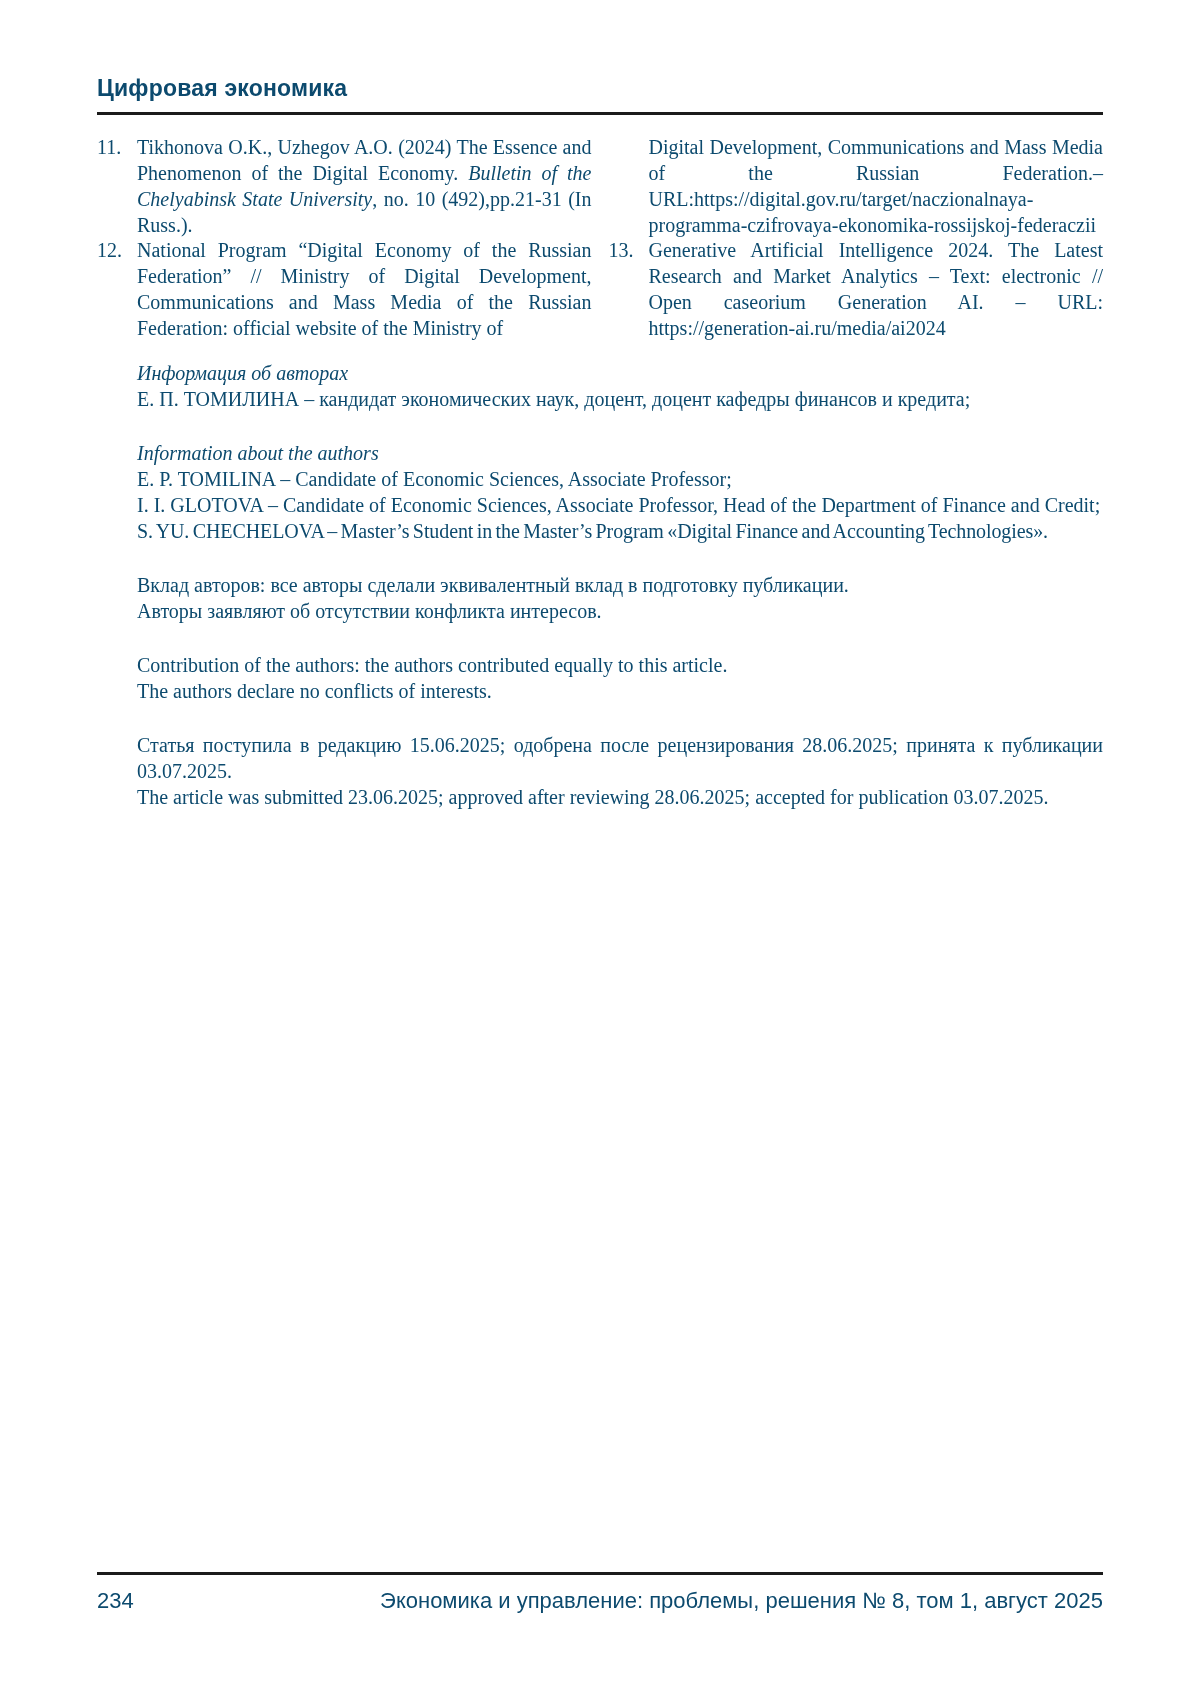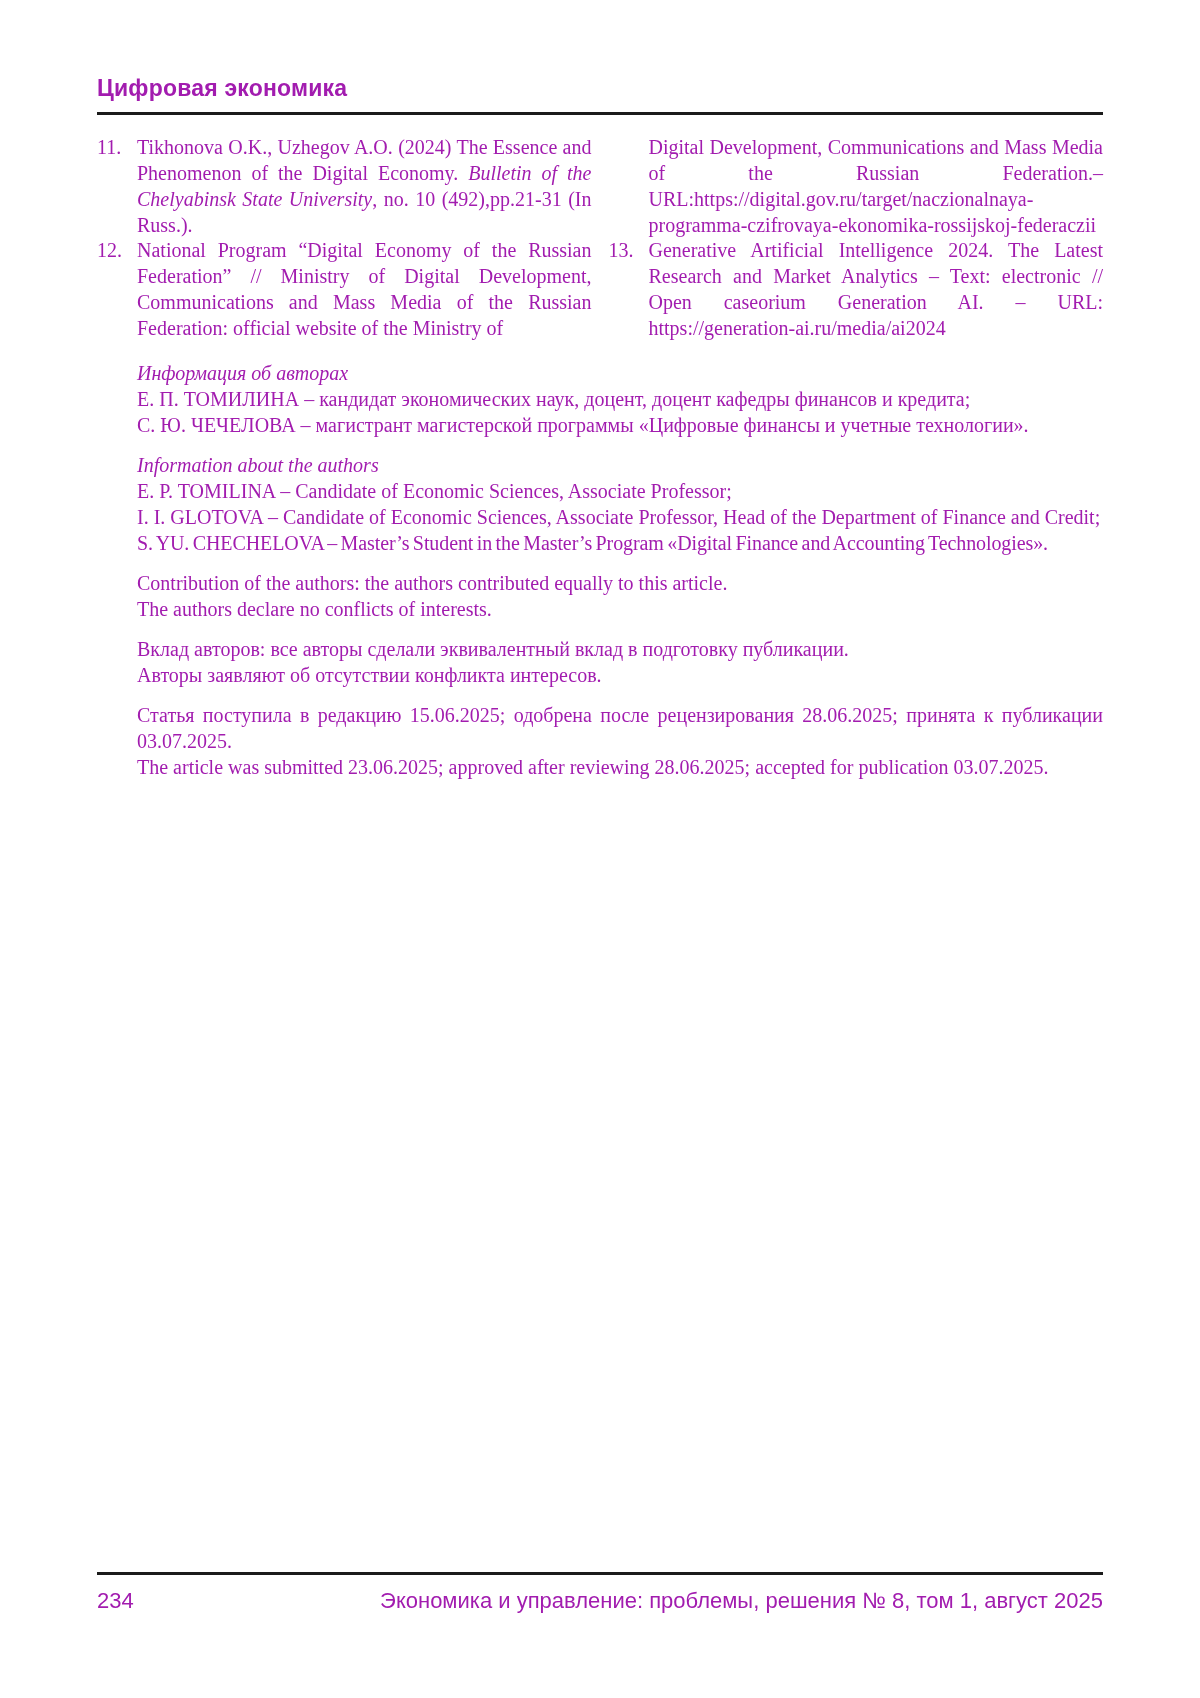--- a/index.html
+++ b/index.html
@@ -3,21 +3,21 @@
 <meta charset="utf-8">
 <style>
   * { box-sizing: border-box; }
   html, body { margin: 0; padding: 0; background: #ffffff; }
 
   .page {
     position: relative;
     width: 1200px;
     height: 1698px;
     background: #ffffff;
-    color: #a21caf;
+    color: #0c4a6e;
     overflow: hidden;
   }
 
   .content {
     position: absolute;
     left: 97px;
     right: 97px;
     top: 76px;
   }
 
@@ -62,21 +62,21 @@
 
   
   .author-block {
     margin-top: 18px;
     margin-left: 40px;
     font-family: "Liberation Serif", "DejaVu Serif", serif;
     font-size: 20px;
     line-height: 1.3;
   }
   .author-block p { margin: 0; text-align: justify; }
-  .group + .group { margin-top: 14px; }
+  .group + .group { margin-top: 28px; }
   .tight { word-spacing: -1.4px; letter-spacing: -0.1px; }
 
   
   .footer {
     position: absolute;
     left: 97px;
     right: 97px;
     top: 1572px;
   }
   .footer-row {
@@ -117,38 +117,37 @@
           <span class="ref-num">13.</span><span>Generative Artificial Intelligence 2024. The Latest Research and Market Analytics – Text: electronic // Open caseorium Generation AI. – URL: https://generation-ai.ru/media/ai2024</span>
         </div>
       </div>
     </section>
 
     <section class="author-block">
 
       <div class="group">
         <p class="ital">Информация об авторах</p>
         <p>Е. П. ТОМИЛИНА – кандидат экономических наук, доцент, доцент кафедры финансов и кредита;</p>
-        <p>С. Ю. ЧЕЧЕЛОВА – магистрант магистерской программы «Цифровые финансы и учетные технологии».</p>
       </div>
 
       <div class="group">
         <p class="ital">Information about the authors</p>
         <p>E. P. TOMILINA – Candidate of Economic Sciences, Associate Professor;</p>
         <p>I. I. GLOTOVA – Candidate of Economic Sciences, Associate Professor, Head of the Department of Finance and Credit;</p>
         <p class="tight">S. YU. CHECHELOVA – Master’s Student in the Master’s Program «Digital Finance and Accounting Technologies».</p>
       </div>
 
       <div class="group">
-        <p>Contribution of the authors: the authors contributed equally to this article.</p>
-        <p>The authors declare no conflicts of interests.</p>
+        <p>Вклад авторов: все авторы сделали эквивалентный вклад в подготовку публикации.</p>
+        <p>Авторы заявляют об отсутствии конфликта интересов.</p>
       </div>
 
       <div class="group">
-        <p>Вклад авторов: все авторы сделали эквивалентный вклад в подготовку публикации.</p>
-        <p>Авторы заявляют об отсутствии конфликта интересов.</p>
+        <p>Contribution of the authors: the authors contributed equally to this article.</p>
+        <p>The authors declare no conflicts of interests.</p>
       </div>
 
       <div class="group">
         <p>Статья поступила в редакцию 15.06.2025; одобрена после рецензирования 28.06.2025; принята к публикации 03.07.2025.</p>
         <p>The article was submitted 23.06.2025; approved after reviewing 28.06.2025; accepted for publication 03.07.2025.</p>
       </div>
 
     </section>
   </div>
 

